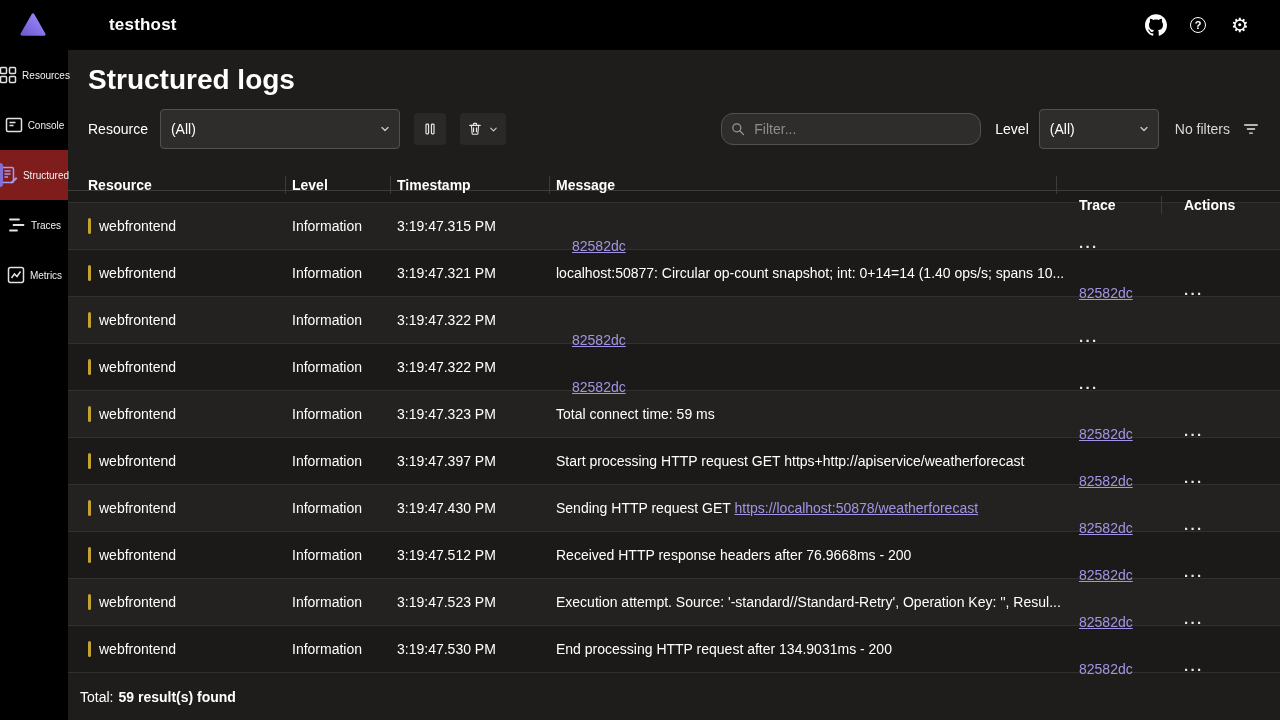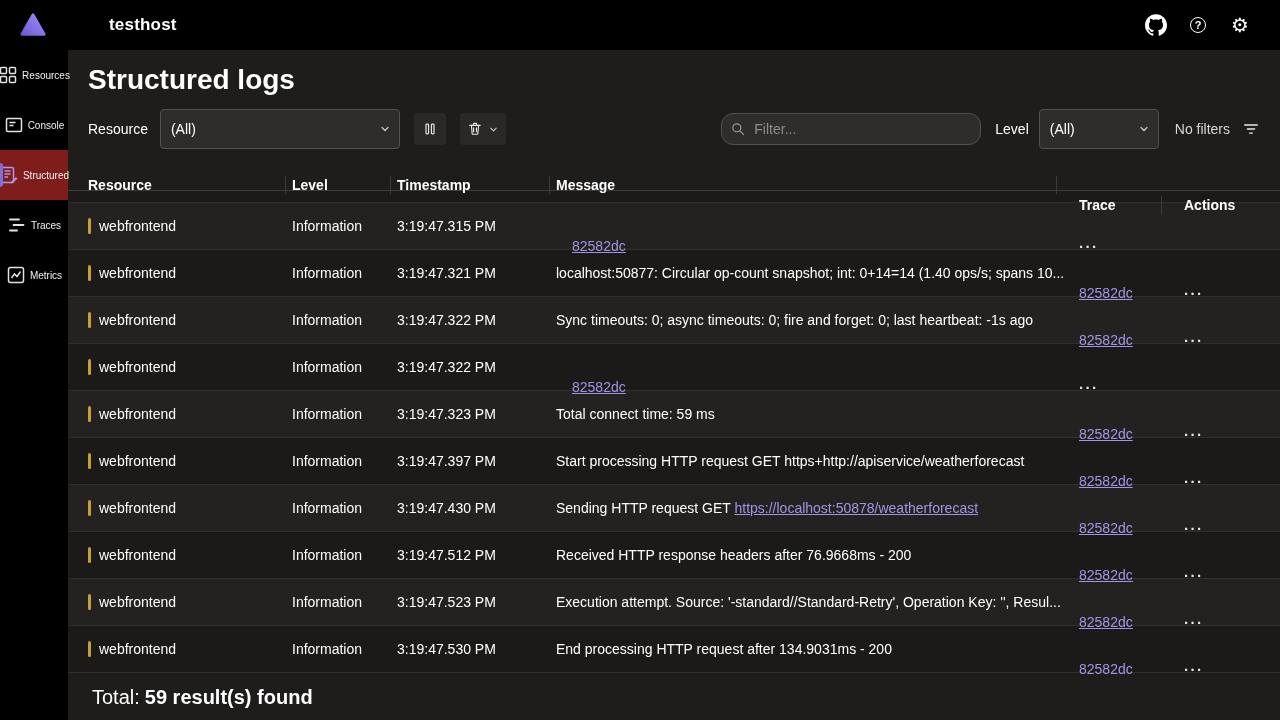--- a/index.html
+++ b/index.html
@@ -64,21 +64,21 @@
   .stripe-light { background: #242221; }
   .stripe-dark { background: #1b1a19; }
   .cell { min-width: 0; white-space: nowrap; overflow: hidden; }
   .c-res { display: flex; align-items: center; gap: 8px; }
   .resbar { width: 3px; height: 16px; border-radius: 2px; background: var(--resource-bar, #c3a232); flex: none; }
   .c-msg { padding-right: 24px; }
   .c-trace, .c-actions { padding-left: 16px; margin-top: 40px; }
   .trace-link, .msg-link { color: var(--link, #a294e4); text-decoration: underline; cursor: pointer; }
   .dots { color: #e8e7e6; font-size: 15px; font-weight: 700; letter-spacing: 1.5px; cursor: pointer; }
 
-  .footer { height: 46px; display: flex; align-items: center; padding-left: 24px; font-size: 20px; }
+  .footer { height: 46px; display: flex; align-items: center; padding-left: 12px; font-size: 14px; }
   .footer strong { margin-left: 5px; }
 </style>
 </head>
 <body>
 
 <div class="topbar">
   <div class="logo">
     <svg width="26" height="26" viewBox="0 0 28 28">
       <defs>
         <linearGradient id="lg" x1="0" y1="1" x2="1" y2="0">
@@ -259,21 +259,20 @@
         <div class="cell c-trace"><a href="#" class="trace-link">82582dc</a></div>
         <div class="cell c-actions"><span class="dots">···</span></div>
       </div>
       <div class="trow stripe-light">
         <div class="cell c-res">
           <span class="resbar"></span>
           <span class="resname">webfrontend</span>
         </div>
         <div class="cell c-level">Information</div>
         <div class="cell c-ts">3:19:47.322 PM</div>
-        <div class="cell c-msg">Sync timeouts: 0; async timeouts: 0; fire and forget: 0; last heartbeat: -1s ago</div>
         <div class="cell c-trace"><a href="#" class="trace-link">82582dc</a></div>
         <div class="cell c-actions"><span class="dots">···</span></div>
       </div>
       <div class="trow stripe-dark">
         <div class="cell c-res">
           <span class="resbar"></span>
           <span class="resname">webfrontend</span>
         </div>
         <div class="cell c-level">Information</div>
         <div class="cell c-ts">3:19:47.322 PM</div>

